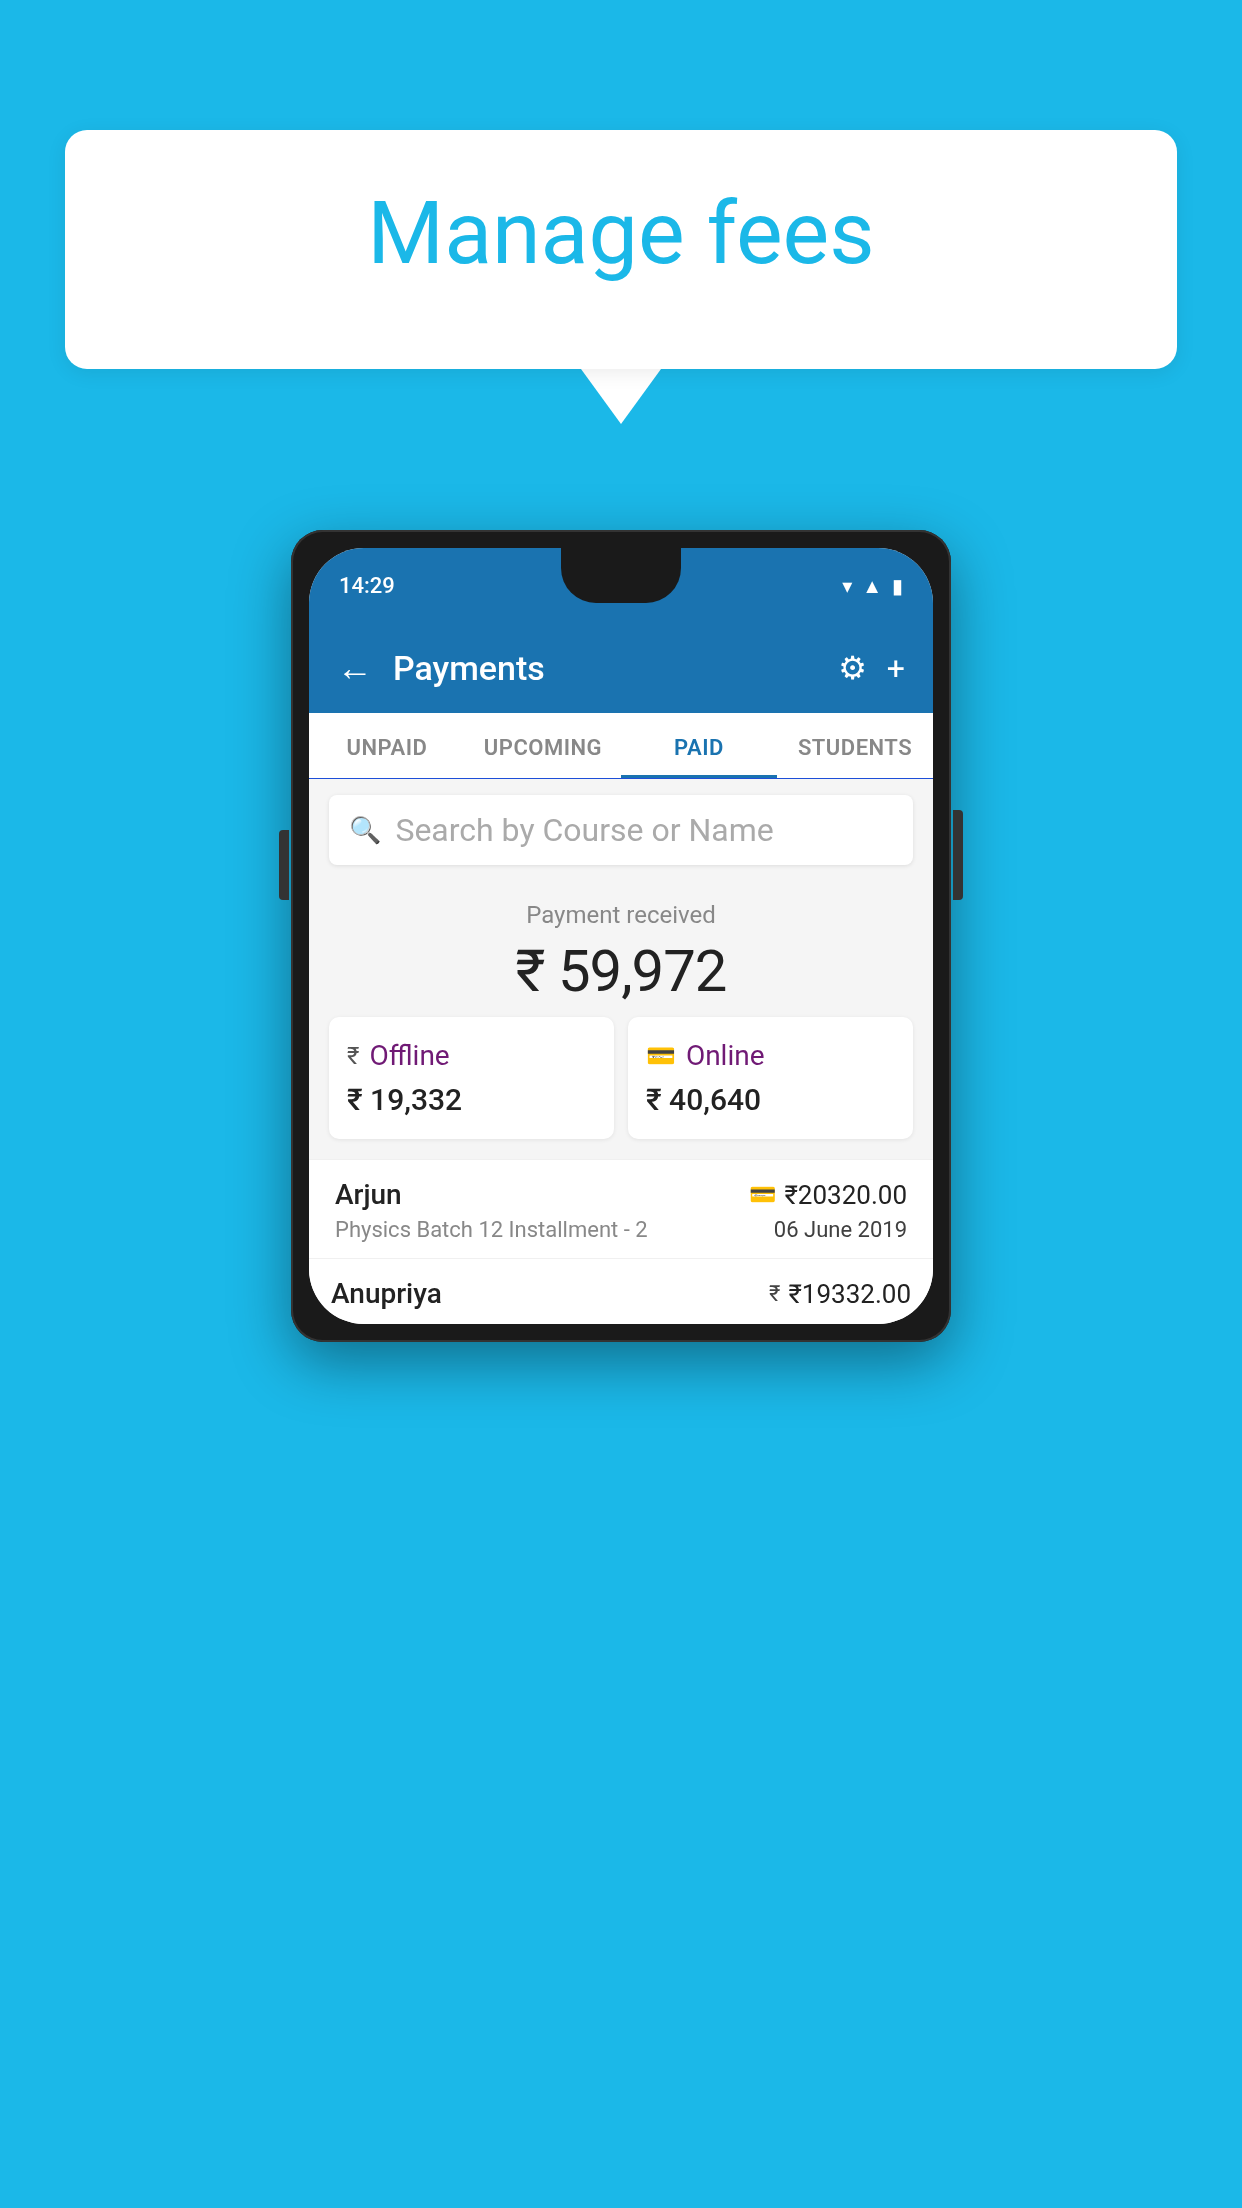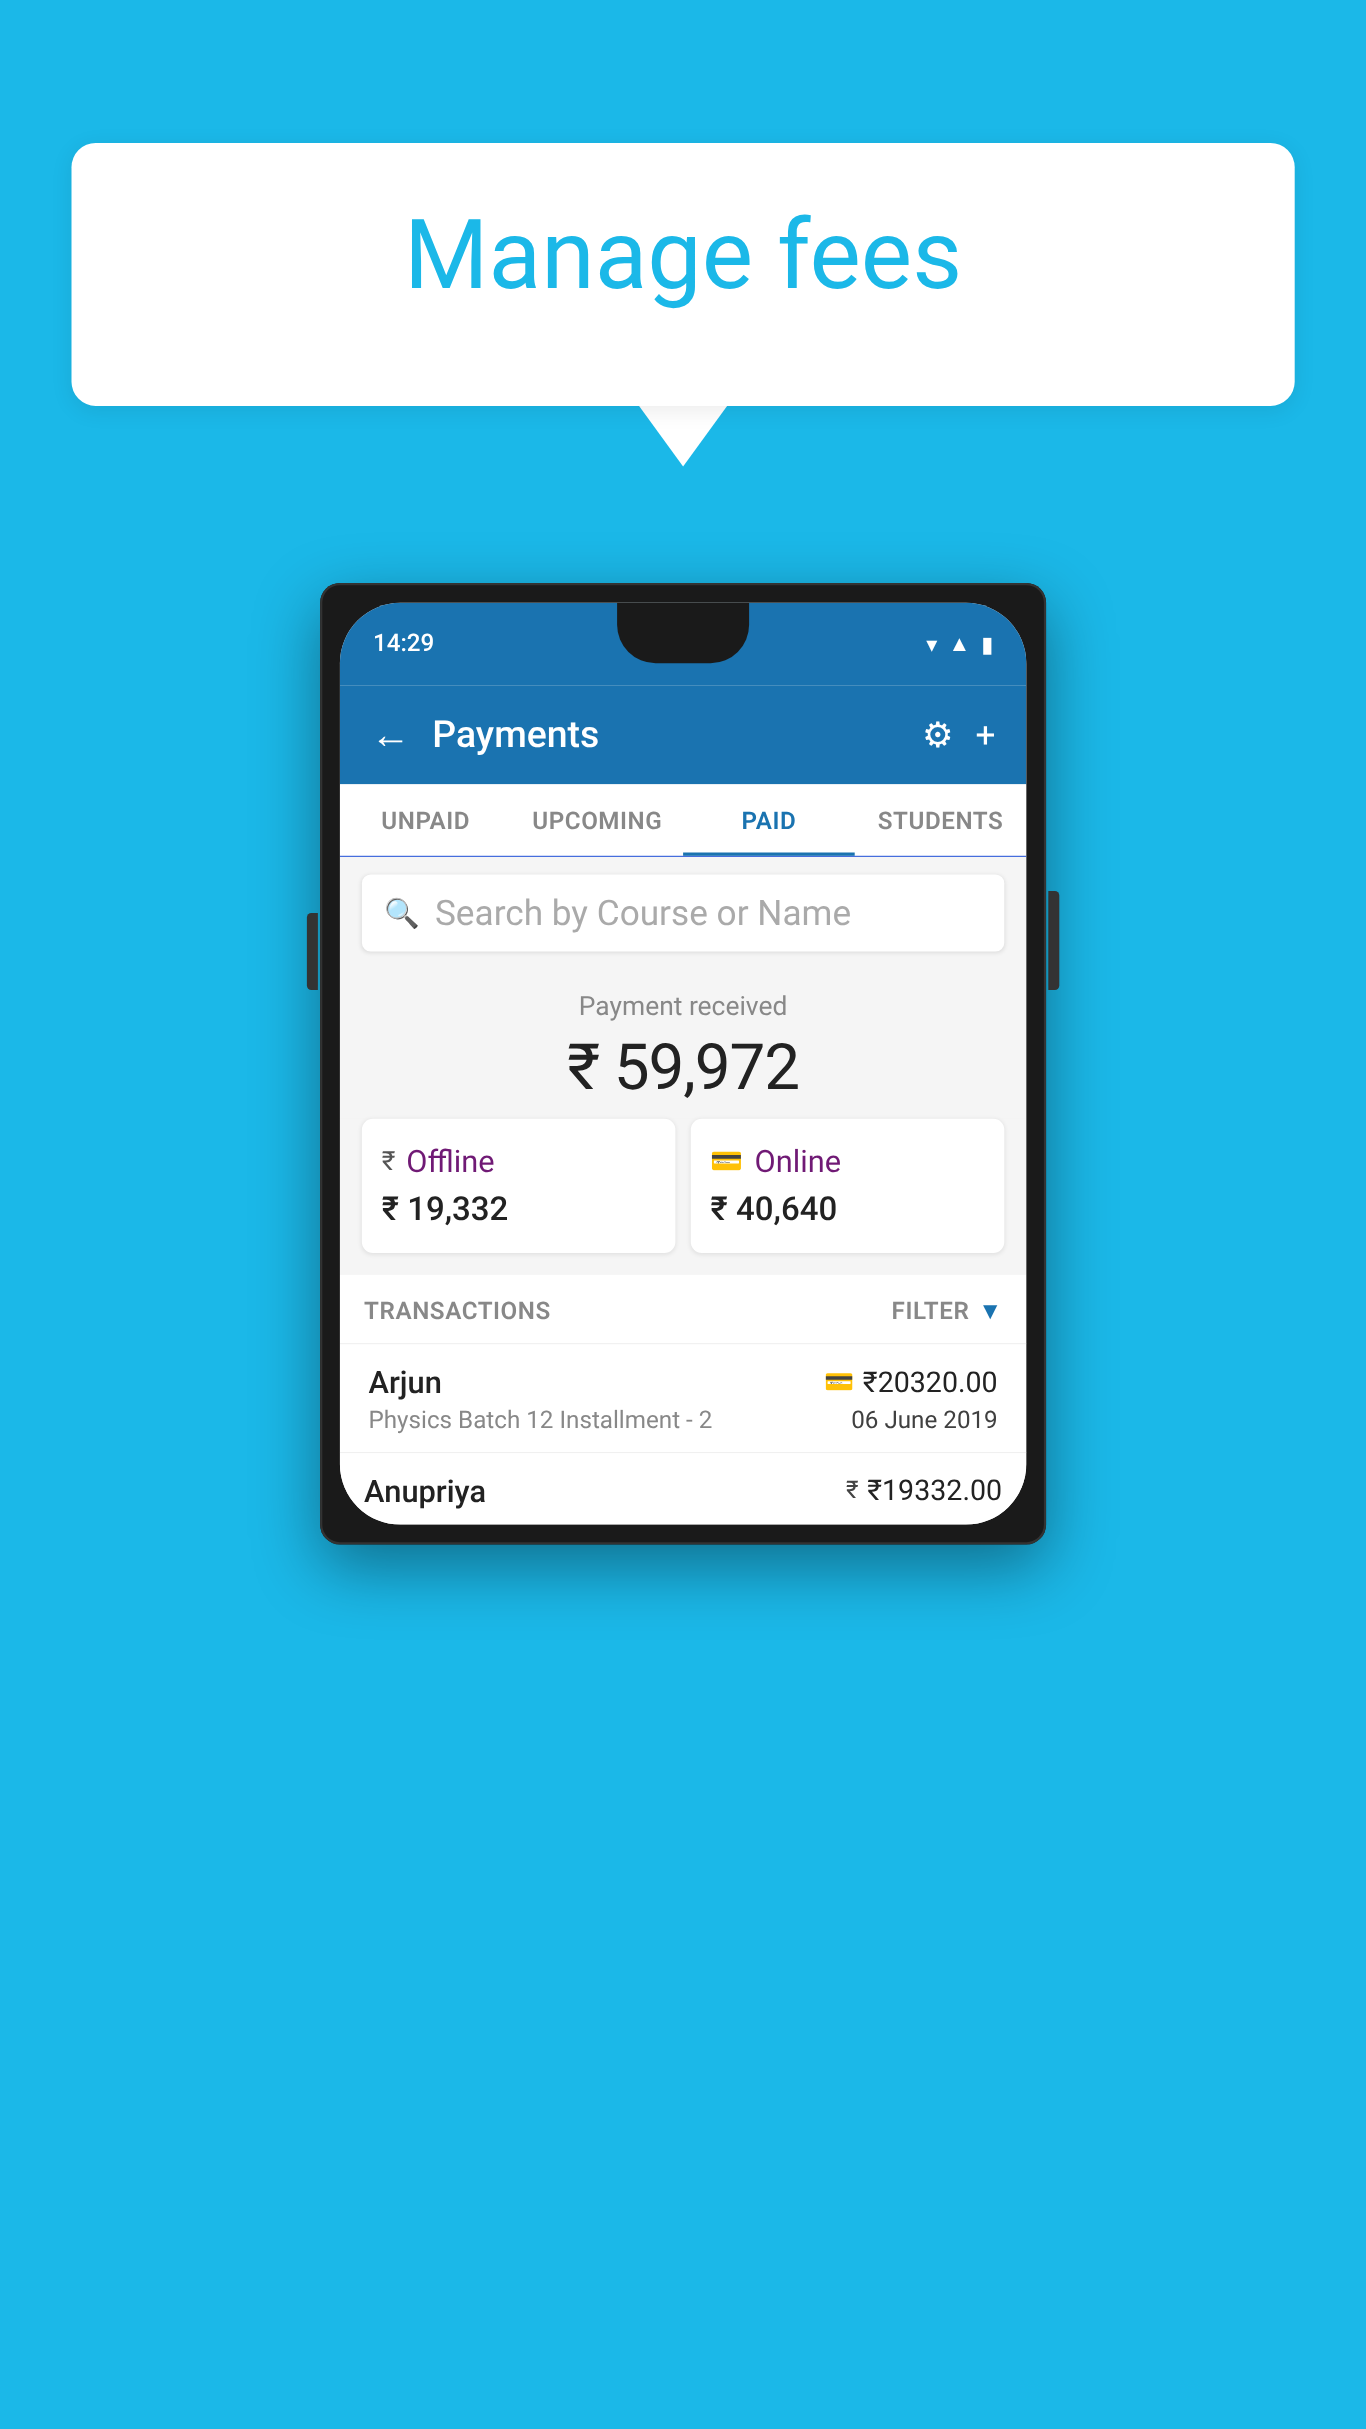--- a/index.html
+++ b/index.html
@@ -63,21 +63,21 @@
     .phone-wrapper {
       position: absolute;
       top: 530px;
       left: 50%;
       transform: translateX(-50%);
       width: 660px;
     }
 
     .phone-outer {
       background: #1a1a1a;
-      border-radius: 18px;
+      border-radius: 32px;
       padding: 18px;
       box-shadow: 0 20px 60px rgba(0,0,0,0.4), inset 0 0 0 2px #333;
       position: relative;
     }
 
     
     .phone-outer::before {
       content: '';
       position: absolute;
       left: -12px;
@@ -468,27 +468,20 @@
         </div>
         <div class="payment-card">
           <div class="payment-card-header">
             <span class="payment-card-icon">💳</span>
             <span class="payment-card-type">Online</span>
           </div>
           <div class="payment-card-amount">₹ 40,640</div>
         </div>
       </div>
 
-      <div class="transactions-header">
-        <span class="transactions-label">TRANSACTIONS</span>
-        <div class="filter-button">
-          <span class="filter-label">FILTER</span>
-          <span class="filter-icon">▼</span>
-        </div>
-      </div>
 
       <div class="transaction-item">
         <div class="transaction-row-top">
           <span class="transaction-name">Arjun</span>
           <div class="transaction-amount-wrapper">
             <span class="transaction-method-icon">💳</span>
             <span class="transaction-amount">₹20320.00</span>
           </div>
         </div>
         <div class="transaction-row-bottom">

